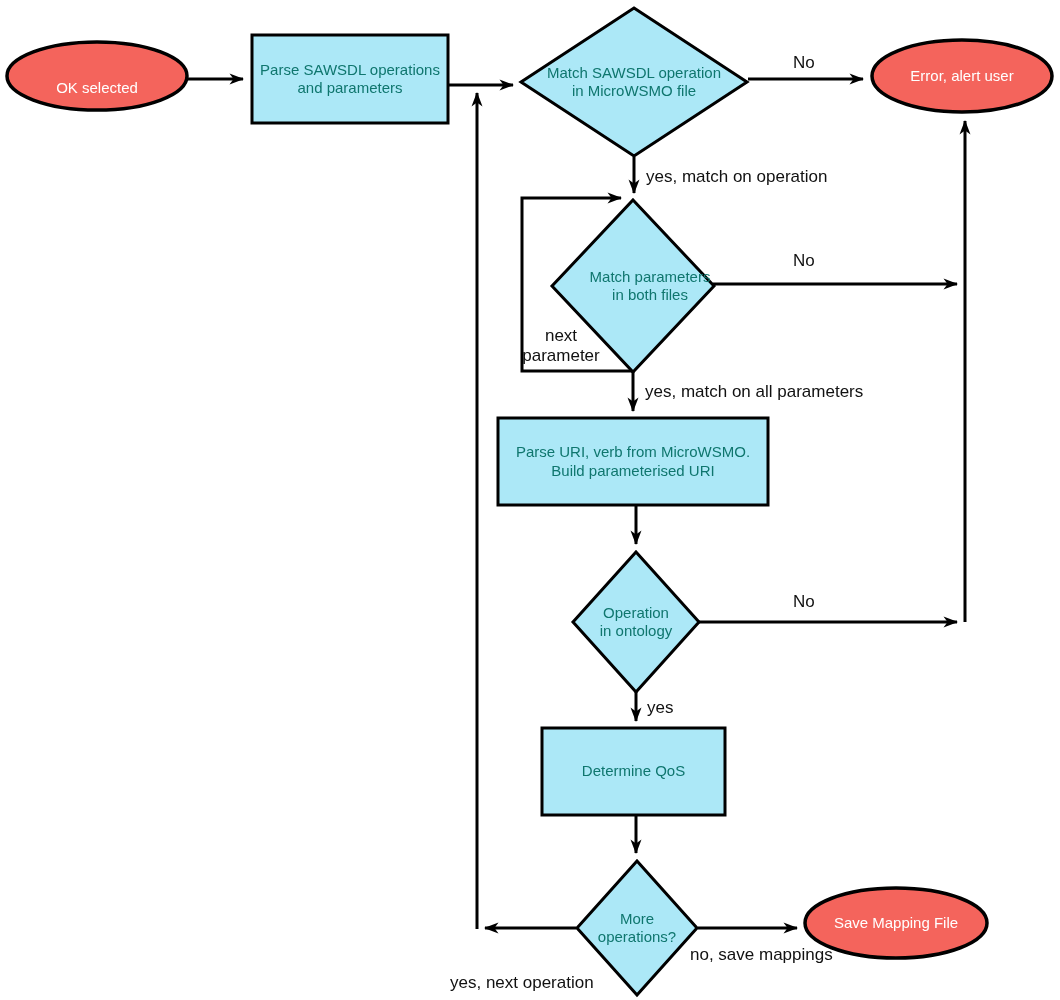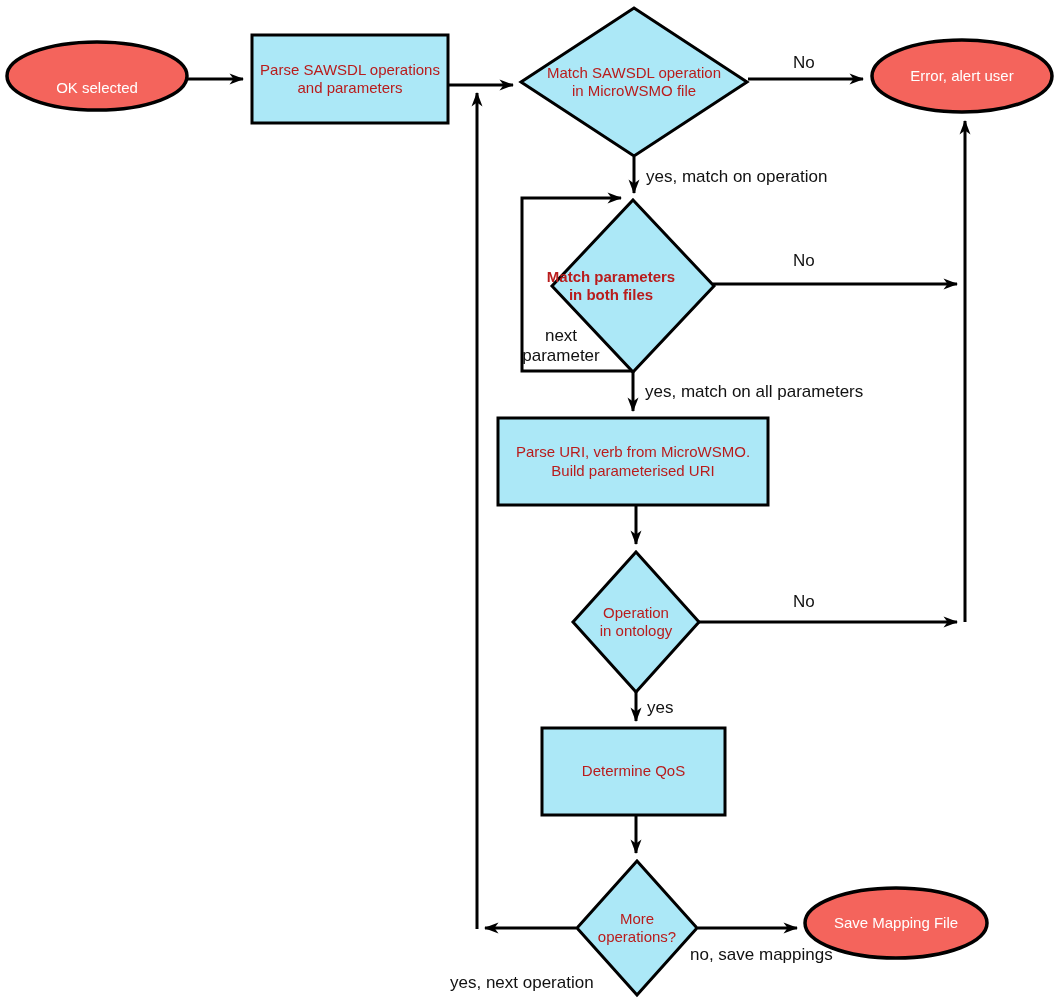--- a/index.html
+++ b/index.html
@@ -21,21 +21,21 @@
     top: 0;
   }
   .node-label {
     position: absolute;
     display: flex;
     align-items: center;
     justify-content: center;
     text-align: center;
     font-size: 15px;
     line-height: 1.22;
-    color: #b91c1c;
+    color: #0f766e;
     white-space: pre-line;
     pointer-events: none;
   }
   .terminal-label {
     color: #ffffff;
   }
   .edge-label {
     position: absolute;
     font-size: 17px;
     line-height: 1.15;
@@ -94,21 +94,21 @@
   <div class="node-label terminal-label" style="left:17px; top:42px; width:160px; height:68px;margin-top:12px;">OK selected</div>
 
   <div class="node-label" style="left:256px; top:35px; width:188px; height:88px;">Parse SAWSDL operations
 and parameters</div>
 
   <div class="node-label" style="left:524px; top:37px; width:220px; height:90px;">Match SAWSDL operation
 in MicroWSMO file</div>
 
   <div class="node-label terminal-label" style="left:872px; top:40px; width:180px; height:72px;">Error,  alert user</div>
 
-  <div class="node-label" style="left:531px; top:250px; width:160px; height:72px;font-weight:bold;">Match parameters
+  <div class="node-label" style="left:570px; top:250px; width:160px; height:72px;">Match parameters
 in both files</div>
 
   <div class="node-label" style="left:503px; top:418px; width:260px; height:87px;">Parse URI, verb from MicroWSMO.
 Build parameterised URI</div>
 
   <div class="node-label" style="left:566px; top:586px; width:140px; height:72px;">Operation
 in ontology</div>
 
   <div class="node-label" style="left:542px; top:728px; width:183px; height:87px;">Determine QoS</div>
 

